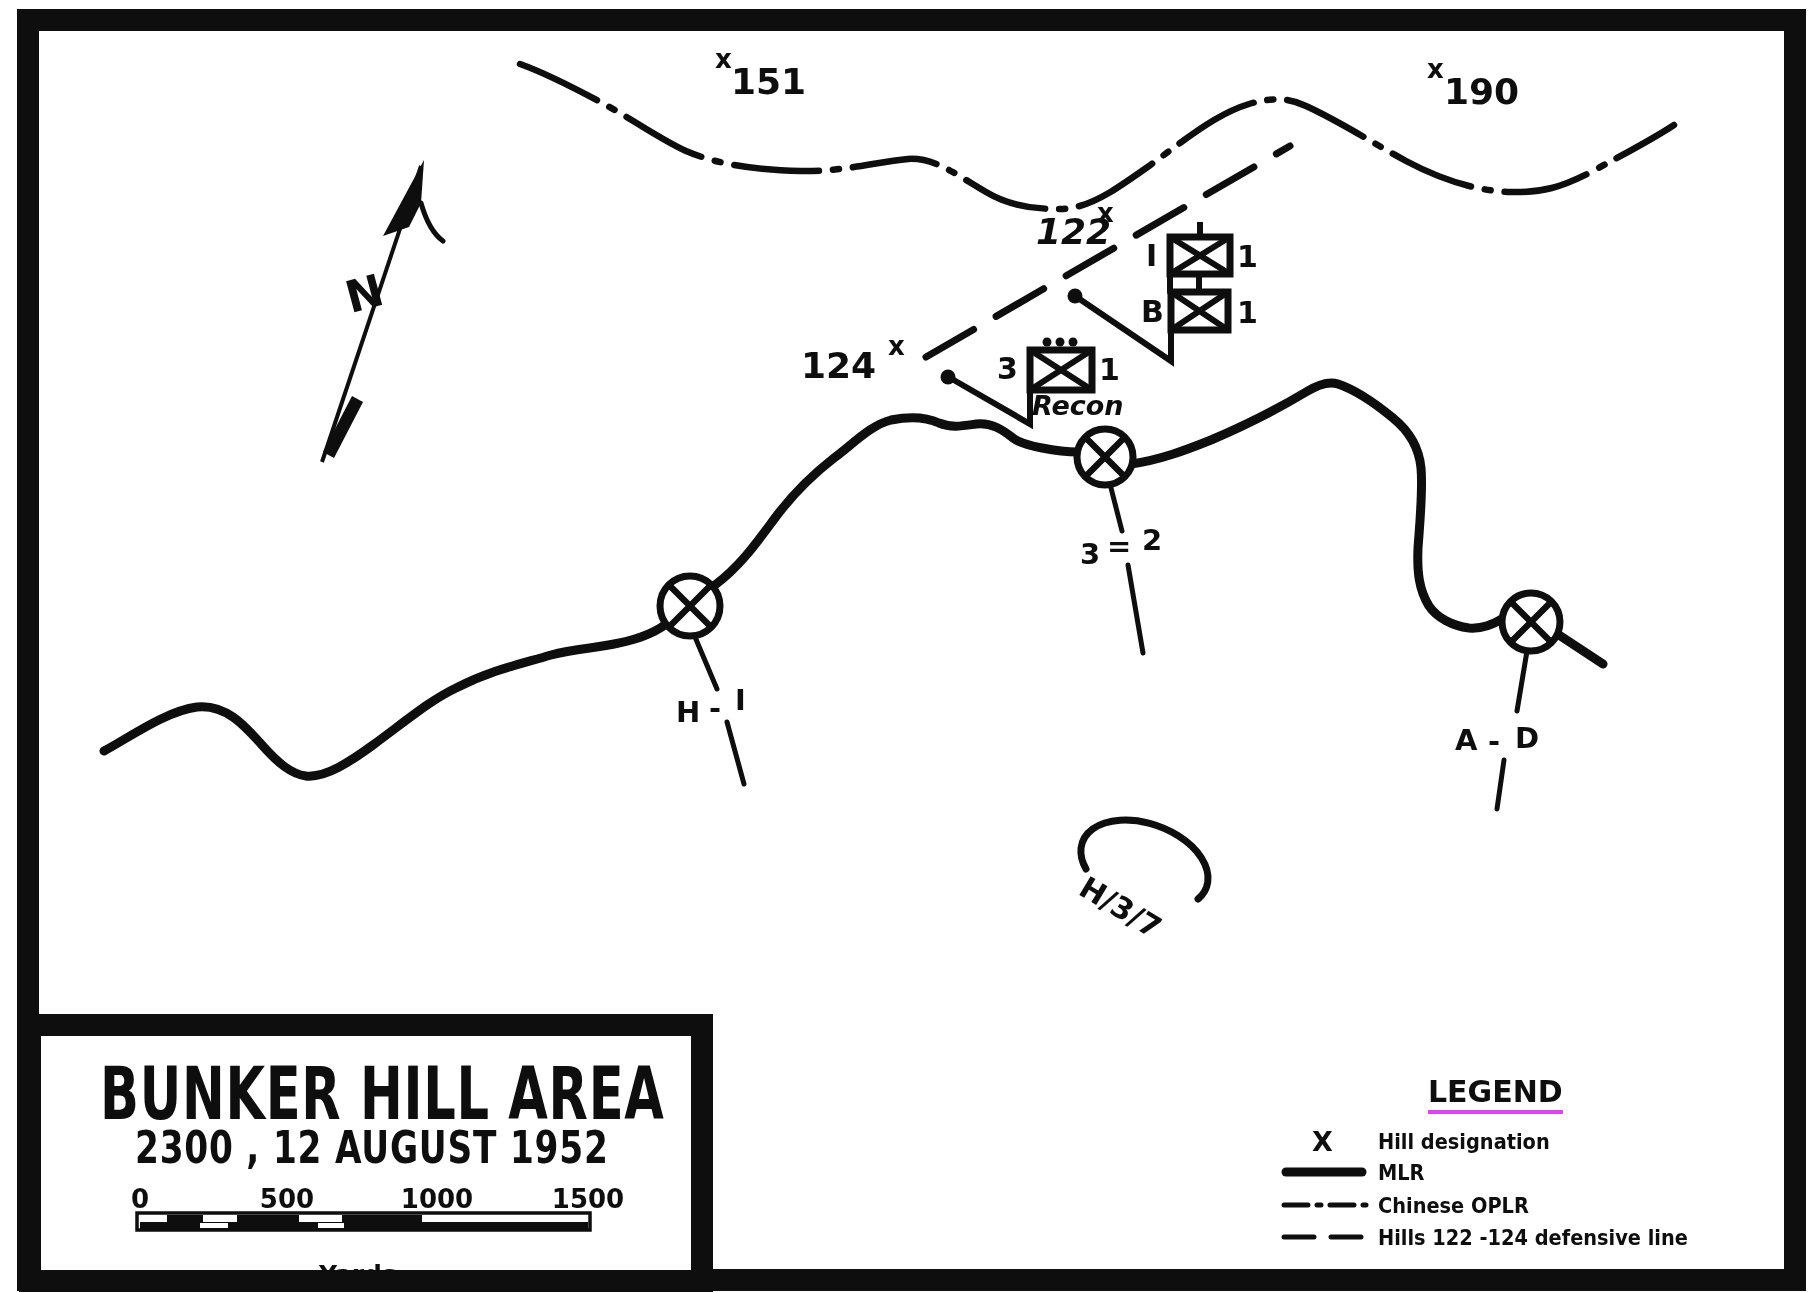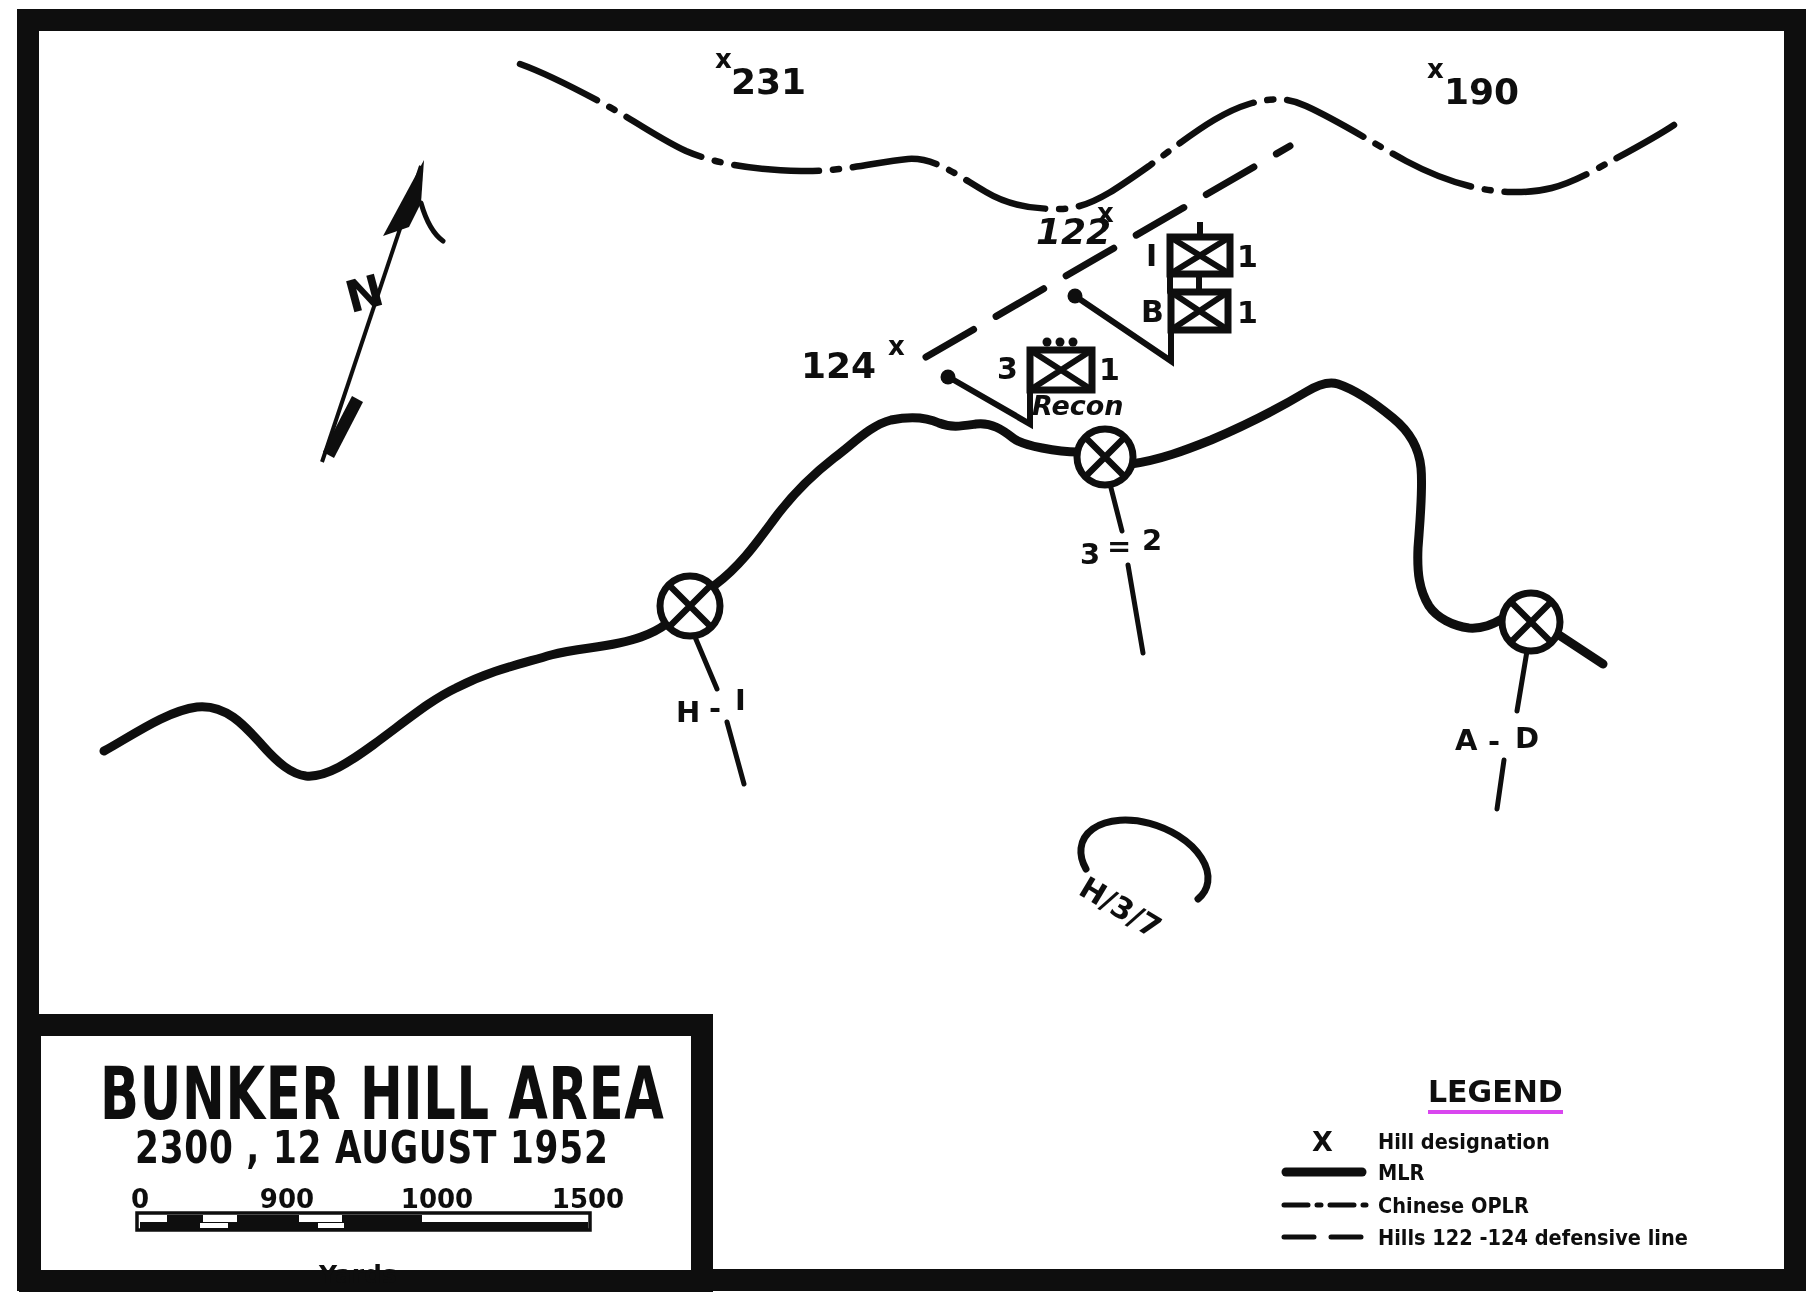--- a/index.html
+++ b/index.html
@@ -142,21 +142,21 @@
       <rect x="200" y="1223" width="28" height="5" fill="#ffffff"></rect>
       <rect x="318" y="1223" width="26" height="5" fill="#ffffff"></rect>
     </g>
 
     <path d="M1286,1172 L1362,1172" stroke="#0e0e0e" stroke-width="9" stroke-linecap="round"></path>
     <path d="M1284,1205 L1366,1205" stroke="#0e0e0e" stroke-width="5" stroke-dasharray="24 9 4 9" stroke-linecap="round"></path>
     <path d="M1284,1237 L1366,1237" stroke="#0e0e0e" stroke-width="5" stroke-dasharray="30 17" stroke-linecap="round"></path>
   </svg>
 
   <div class="lbl hill-x" style="left:715px;top:46px;">x</div>
-  <div class="lbl hill-num" style="left:731px;top:64px;">231</div>
+  <div class="lbl hill-num" style="left:731px;top:64px;">151</div>
 
   <div class="lbl hill-x" style="left:1427px;top:56px;">x</div>
   <div class="lbl hill-num" style="left:1444px;top:74px;">190</div>
 
   <div class="lbl hill-num" style="left:1036px;top:214px;font-style:italic;">122</div>
   <div class="lbl hill-x" style="left:1097px;top:200px;">x</div>
 
   <div class="lbl hill-num" style="left:801px;top:348px;">124</div>
   <div class="lbl hill-x" style="left:888px;top:333px;">x</div>
 
@@ -181,21 +181,21 @@
   <div class="lbl bnd" style="left:1515px;top:724px;">D</div>
 
   <div class="lbl area-label" style="left:1090px;top:872px;">H/3/7</div>
 
   <div class="lbl north-n" style="left:346px;top:272px;">N</div>
 
   <div class="lbl map-title" style="left:100px;top:1058px;">BUNKER HILL AREA</div>
   <div class="lbl map-date" style="left:135px;top:1126px;">2300 , 12 AUGUST 1952</div>
 
   <div class="lbl tick" style="left:140px;top:1186px;">0</div>
-  <div class="lbl tick" style="left:287px;top:1186px;">900</div>
+  <div class="lbl tick" style="left:287px;top:1186px;">500</div>
   <div class="lbl tick" style="left:437px;top:1186px;">1000</div>
   <div class="lbl tick" style="left:588px;top:1186px;">1500</div>
   <div class="lbl yards" style="left:358px;top:1234px;margin-top:28px;">Yards</div>
 
   <div class="lbl legend-head" style="left:1428px;top:1077px;">LEGEND</div>
 
   <div class="lbl legend-x" style="left:1312px;top:1128px;">X</div>
 
   <div class="lbl legend-label" style="left:1378px;top:1131px;">Hill designation</div>
   <div class="lbl legend-label" style="left:1378px;top:1162px;">MLR</div>

